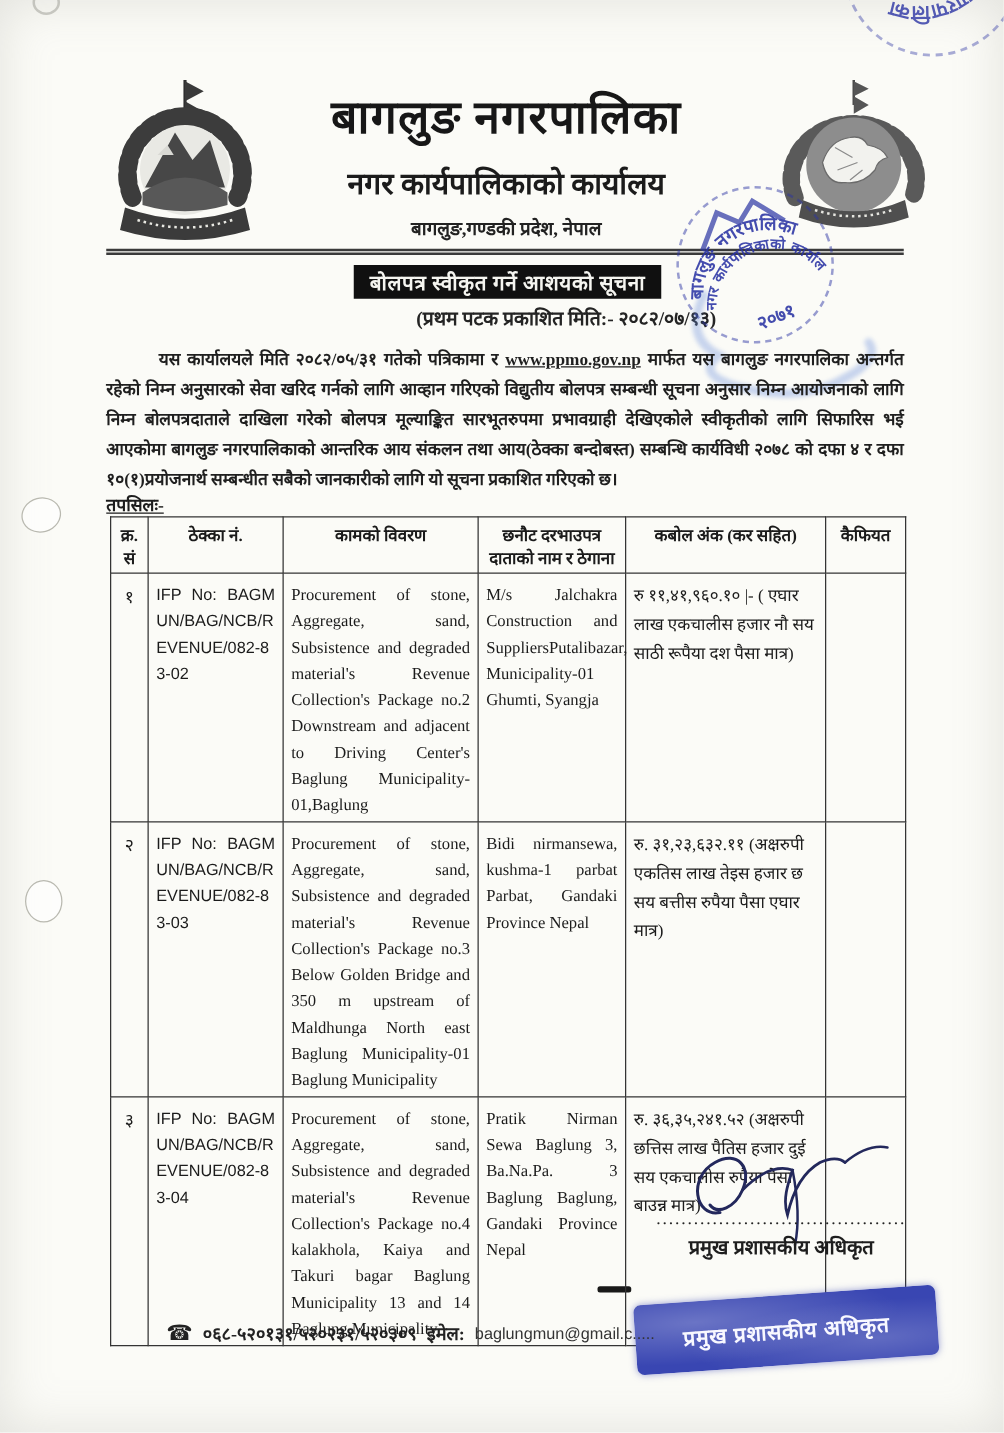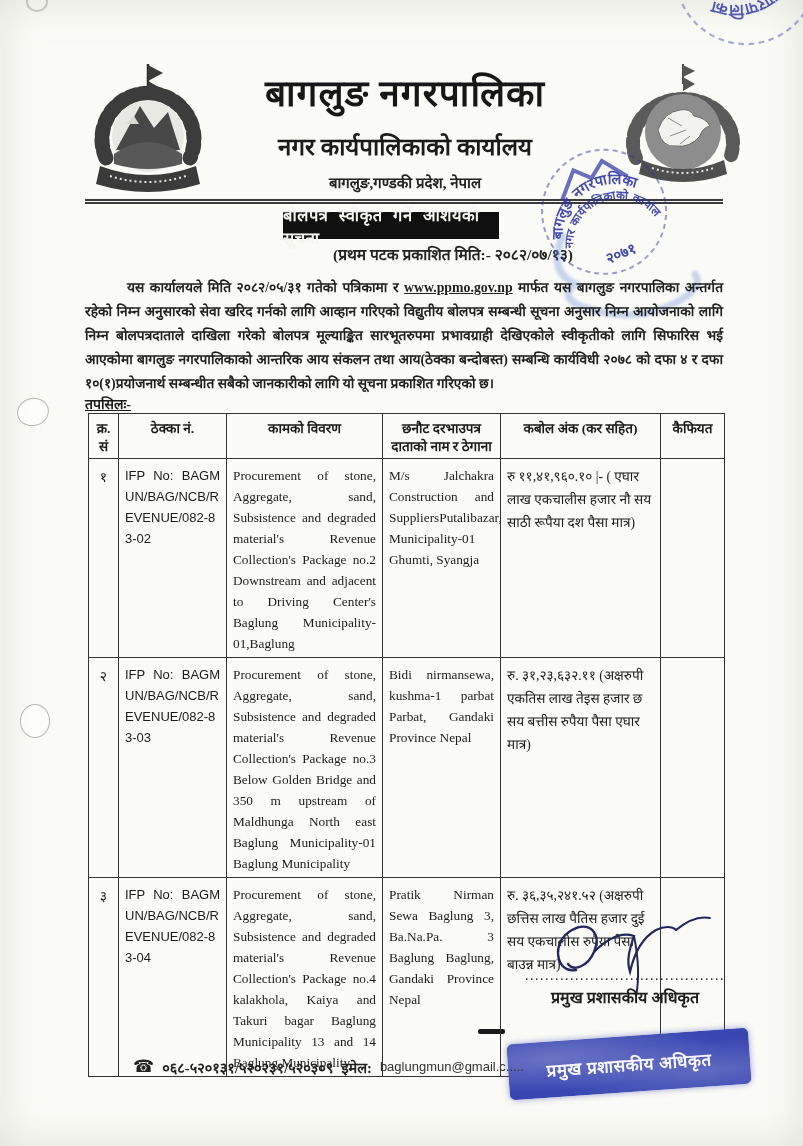--- a/index.html
+++ b/index.html
@@ -13,23 +13,23 @@
   
   .emblem { position:absolute; }
   .emblem-left { left:86px; top:58px; width:124px; height:146px; }
   .emblem-right { left:608px; top:60px; width:150px; height:145px; }
   .hdr { position:absolute; left:180px; top:66px; width:450px; text-align:center; }
   .hdr-title { font-size:37px; font-weight:bold; letter-spacing:1px; color:#171717; }
   .hdr-sub { font-size:24px; font-weight:bold; margin-top:12px; color:#1b1b1b; }
   .hdr-addr { font-size:15px; font-weight:bold; margin-top:10px; color:#222; }
   .hdr-rule { position:absolute; left:85px; top:199px; width:638px; height:5px;
     border-top:2px solid #3a3a3a; border-bottom:2px solid #3a3a3a; }
-  .notice-band { position:absolute; left:283px; top:212px; width:216px; height:27px;
+  .notice-band { position:absolute; left:283px; top:212px; width:246px; height:27px;
     background:#101010; color:#f5f5f0; font-size:16.5px; font-weight:bold;
-    display:flex; align-items:center; justify-content:center; letter-spacing:.5px;font-family:Liberation Mono, monospace; }
+    display:flex; align-items:center; justify-content:center; letter-spacing:.5px; }
   .notice-date { position:absolute; left:233px; top:243px; width:340px; text-align:right;
     font-size:15.5px; font-weight:bold; color:#242424; }
   
   .round-stamp { position:absolute; left:528px; top:134px; width:150px; height:150px;
     transform:rotate(-22deg); opacity:.88; pointer-events:none; }
   .round-stamp-top { position:absolute; left:662px; top:-108px; width:170px; height:170px;
     transform:rotate(160deg); opacity:.8; pointer-events:none; }
   .ink-smudge { position:absolute; left:545px; top:230px; width:165px; height:90px;
     pointer-events:none; opacity:.55; filter:blur(1.5px); }
   .rect-stamp { position:absolute; left:508px; top:1036px; width:242px; height:56px;

